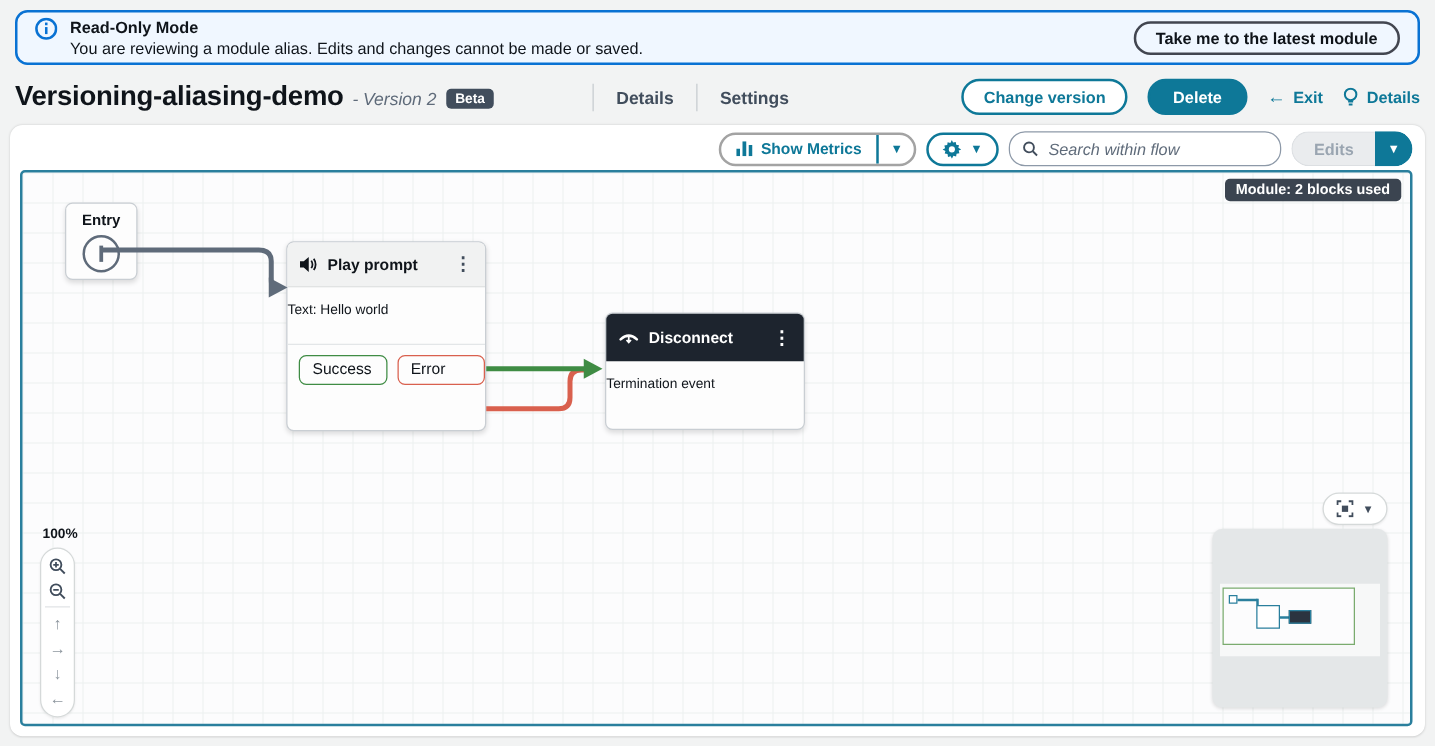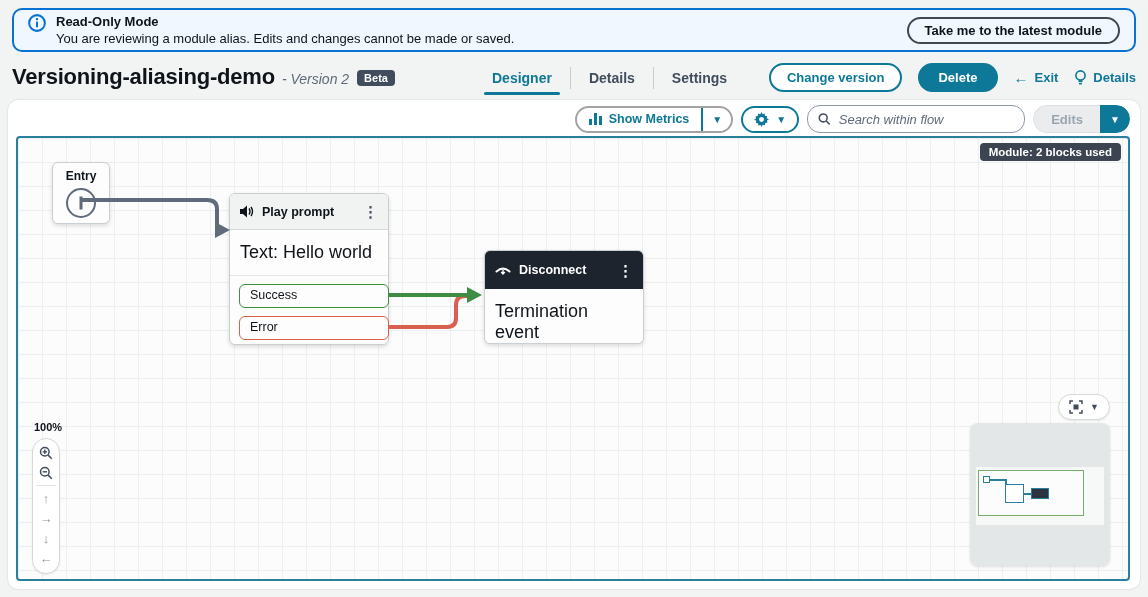--- a/index.html
+++ b/index.html
@@ -80,23 +80,23 @@
   .entry-circle { width:30px; height:30px; border:2px solid #5f6b7a; border-radius:50%;
     margin:5px auto 0; position:relative; }
   .entry-circle .bar { position:absolute; left:50%; top:50%; width:3px; height:13px;
     background:#5f6b7a; transform:translate(-50%,-50%); }
 
   .blk-play { left:211px; top:55px; width:160px; height:152px; cursor:pointer; }
   .blk-head { display:flex; align-items:center; gap:8px; height:36px; padding:0 10px;
     background:#f1f2f2; border-bottom:1px solid #d5d9d9; border-radius:5px 5px 0 0; }
   .blk-head .h-title { font-size:12.5px; font-weight:bold; color:#0f141a; }
   .dots { margin-left:auto; font-size:15px; font-weight:bold; color:#414d5c; cursor:pointer; line-height:1; }
-  .blk-body { padding:12px 10px; font-size:18px; color:#0f141a; border-bottom:1px solid #e3e6e8; }
+  .blk-body { padding:12px 0; font-size:11px; color:#0f141a; border-bottom:1px solid #e3e6e8; }
   .blk-play .blk-body { height:46px; }
-  .ports { padding:8px 0 0 9px; display:flex; flex-direction:column; gap:8px; }
+  .ports { padding:8px 0 0 9px; display:flex; flex-direction:row; gap:8px; }
   .port { width:150px; height:24px; border-radius:6px; background:#fdfdfd; font-size:12.5px;
     color:#0f141a; line-height:21px; padding-left:10px; cursor:pointer; }
   .port-success { border:1.5px solid #3f8c44; }
   .port-error { border:1.5px solid #d9604e; }
 
   .blk-disc { left:466px; top:112px; width:160px; height:94px; cursor:pointer; }
   .blk-head-dark { display:flex; align-items:center; gap:8px; height:38px; padding:0 10px;
     background:#1d242e; border-radius:5px 5px 0 0; }
   .blk-head-dark .h-title { font-size:12.5px; font-weight:bold; color:#fff; }
   .blk-head-dark .dots { color:#fff; }
@@ -148,21 +148,20 @@
     <button class="banner-btn">Take me to the latest module</button>
   </div>
 
   <div class="hdr">
     <div class="hdr-title-wrap">
       <span class="hdr-title">Versioning-aliasing-demo</span>
       <span class="hdr-version">- Version 2</span>
       <span class="hdr-badge">Beta</span>
     </div>
     <div class="tabs">
-      <div class="tab active">Designer</div>
       <div class="tab-sep"></div>
       <div class="tab">Details</div>
       <div class="tab-sep"></div>
       <div class="tab">Settings</div>
     </div>
     <div class="hdr-actions">
       <button class="btn-outline">Change version</button>
       <button class="btn-solid">Delete</button>
       <div class="link-act">
         <span class="glyph">←</span>

